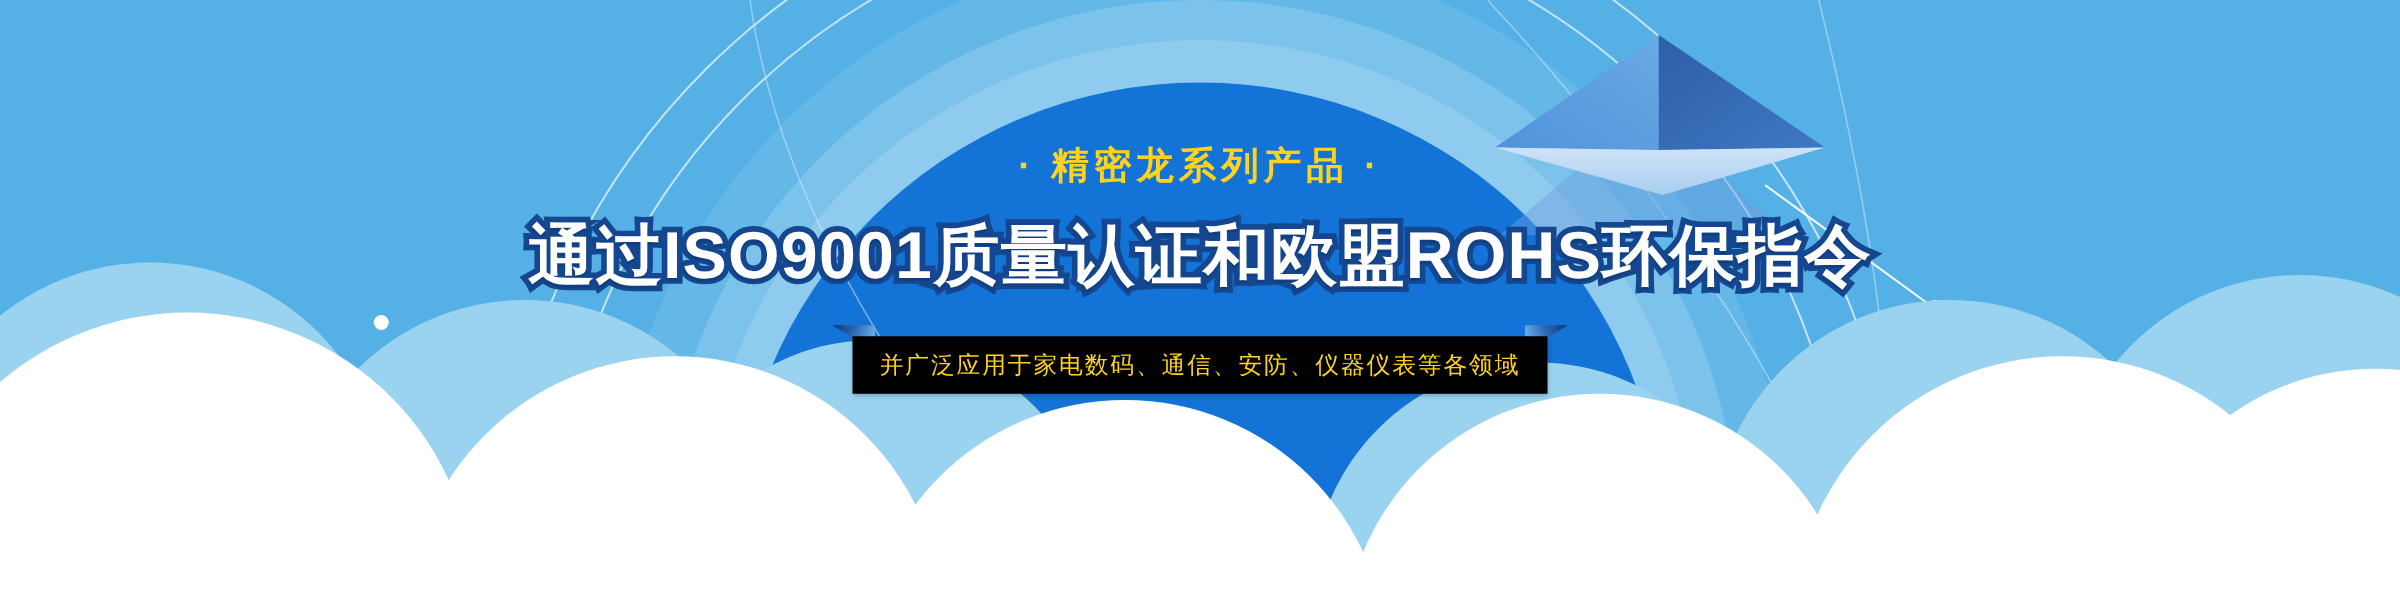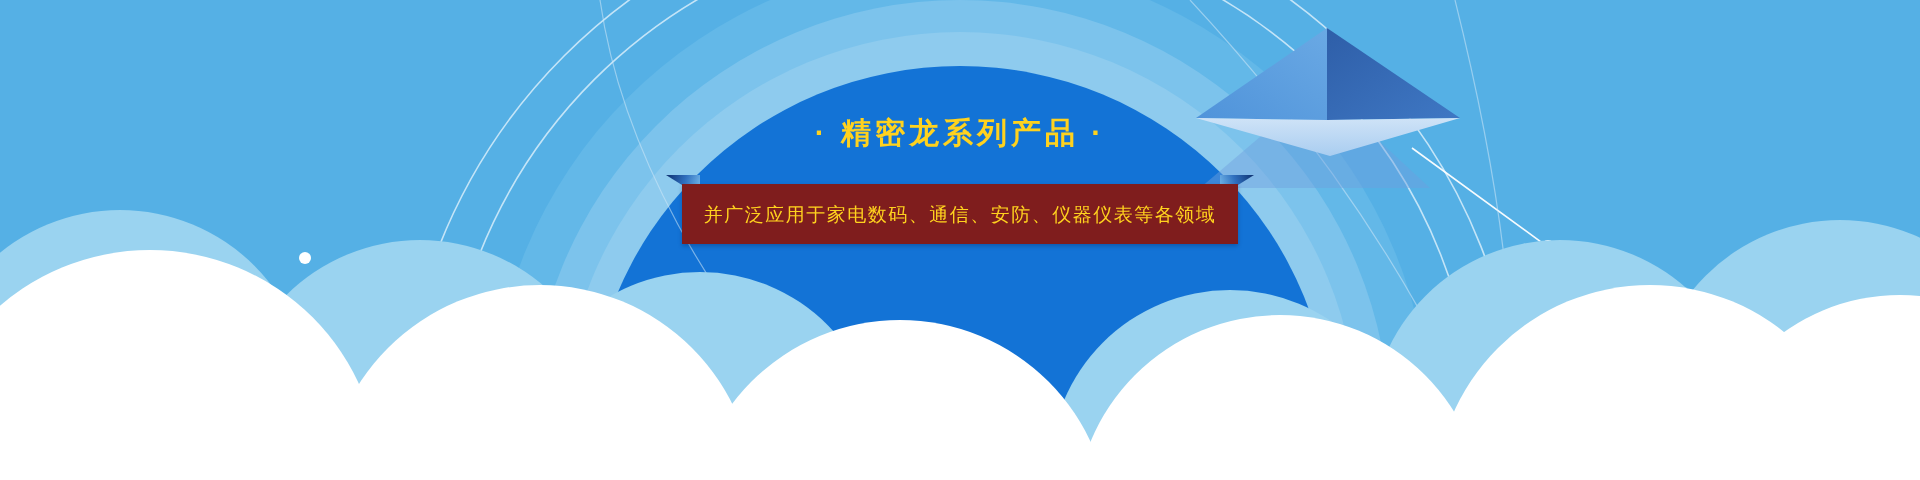--- a/index.html
+++ b/index.html
@@ -46,22 +46,22 @@
   }
   .ribbon-tab.left{left:-16px;
     background:linear-gradient(110deg,#0d2f6e 0%,#2f6fbe 55%,#6fb3e8 100%);
     clip-path:polygon(0 0,100% 0,100% 100%,16px 100%);
   }
   .ribbon-tab.right{right:-16px;
     background:linear-gradient(250deg,#0d2f6e 0%,#2f6fbe 55%,#6fb3e8 100%);
     clip-path:polygon(0 0,100% 0,calc(100% - 16px) 100%,0 100%);
   }
   .ribbon{
-    position:absolute;left:0;top:0;width:556px;height:60px;
-    background:#7f1d1d;
+    position:absolute;left:0;top:0;width:556px;height:46px;
+    background:#000000;
     display:flex;align-items:center;justify-content:center;
     box-shadow:0 2px 4px rgba(6,30,80,.30);
   }
   .ribbon-text{
     font-size:19px;color:#ffd21e;letter-spacing:1.5px;
     line-height:1;white-space:nowrap;
   }
 </style>
 </head>
 <body>
@@ -154,20 +154,21 @@
         <circle cx="1900" cy="495" r="200"></circle>
         <rect x="0" y="470" width="1920" height="30"></rect>
       </g>
     </g>
   </svg>
 
   <div class="content">
 
     <div class="eyebrow">· 精密龙系列产品 ·</div>
 
+    <div class="headline">通过ISO9001质量认证和欧盟ROHS环保指令</div>
 
     <div class="ribbon-wrap">
       <span class="ribbon-tab left"></span>
       <span class="ribbon-tab right"></span>
       <div class="ribbon">
         <span class="ribbon-text">并广泛应用于家电数码、通信、安防、仪器仪表等各领域</span>
       </div>
     </div>
 
   </div>

